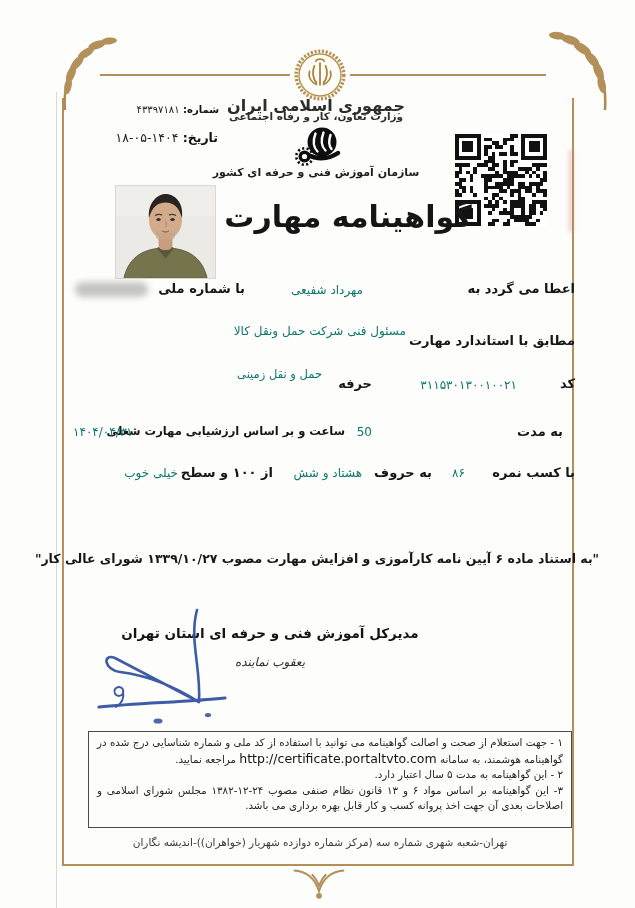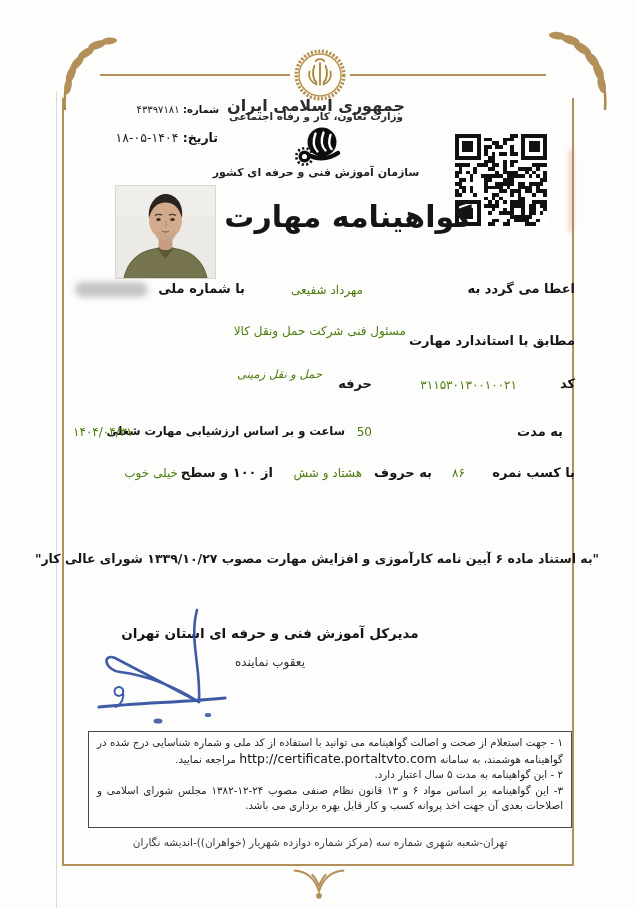--- a/index.html
+++ b/index.html
@@ -40,47 +40,47 @@
   .fld-lbl{font-weight:700;color:#111;}
   .fld-lbl::after{content:" ";}
 
   .qr{left:455px;top:134px;width:92px;height:92px;background:#fff;}
   .photo{left:116px;top:186px;width:99px;height:92px;background:#e8e7e3;box-shadow:0 0 0 1px #d8d7d2;}
 
   .title{top:199px;left:348px;font-size:30px;font-weight:700;color:#151515;white-space:nowrap;}
 
   
   .lbl{font-weight:700;font-size:13px;color:#161616;white-space:nowrap;}
-  .val{font-size:12px;color:#4d7c0f;white-space:nowrap;}
+  .val{font-size:12px;color:#0f766e;white-space:nowrap;}
   .granted-label{top:281px;right:60px;}
   .granted-value{top:283px;right:272px;}
   .natid-label{top:281px;right:390px;}
   .natid-smudge{top:282px;left:75px;width:73px;height:15px;background:#c4c4c2;border-radius:8px;filter:blur(3px);}
   .standard-label{top:333px;right:60px;}
   .standard-value{top:324px;right:229px;}
   .code-label{top:376px;right:60px;}
   .code-value{top:378px;right:118px;letter-spacing:1.5px;}
   .prof-label{top:376px;right:263px;}
-  .prof-value{top:367px;right:313px;font-size:11.5px;font-style:italic;}
+  .prof-value{top:367px;right:313px;font-size:11.5px;}
   .duration-label{top:424px;right:72px;}
   .duration-value{top:425px;right:263px;}
   .hours-label{top:424px;right:290px;font-size:11.5px;}
   .eval-date{top:425px;left:73px;}
   .score-label{top:465px;right:60px;}
   .score-value{top:466px;right:170px;}
   .words-label{top:465px;right:203px;}
   .words-value{top:466px;right:273px;}
   .outof-label{top:465px;right:362px;text-align:right;}
   .level-value{top:466px;right:457px;}
 
   .legal-note{top:551px;left:317px;font-size:12.5px;font-weight:700;color:#171717;white-space:nowrap;}
 
   
   .sig-title{top:625px;left:270px;font-size:13.5px;font-weight:700;color:#141414;white-space:nowrap;}
-  .sig-name{top:655px;left:270px;font-size:12px;color:#2c2c2c;white-space:nowrap;}
+  .sig-name{top:655px;left:270px;font-size:12px;color:#2c2c2c;white-space:nowrap;font-style:italic;}
   .sig-ink{top:608px;left:95px;width:160px;height:122px;}
 
   
   .notes-box{
     top:731px;left:88px;width:484px;height:97px;box-sizing:border-box;
     border:1.2px solid #4b4b4b;padding:3px 8px 0;overflow:hidden;
     font-size:10.3px;line-height:15.5px;color:#252525;text-align:justify;
   }
   .notes-heading{font-weight:700;font-size:11px;}
   .notes-box p{margin:0;}

